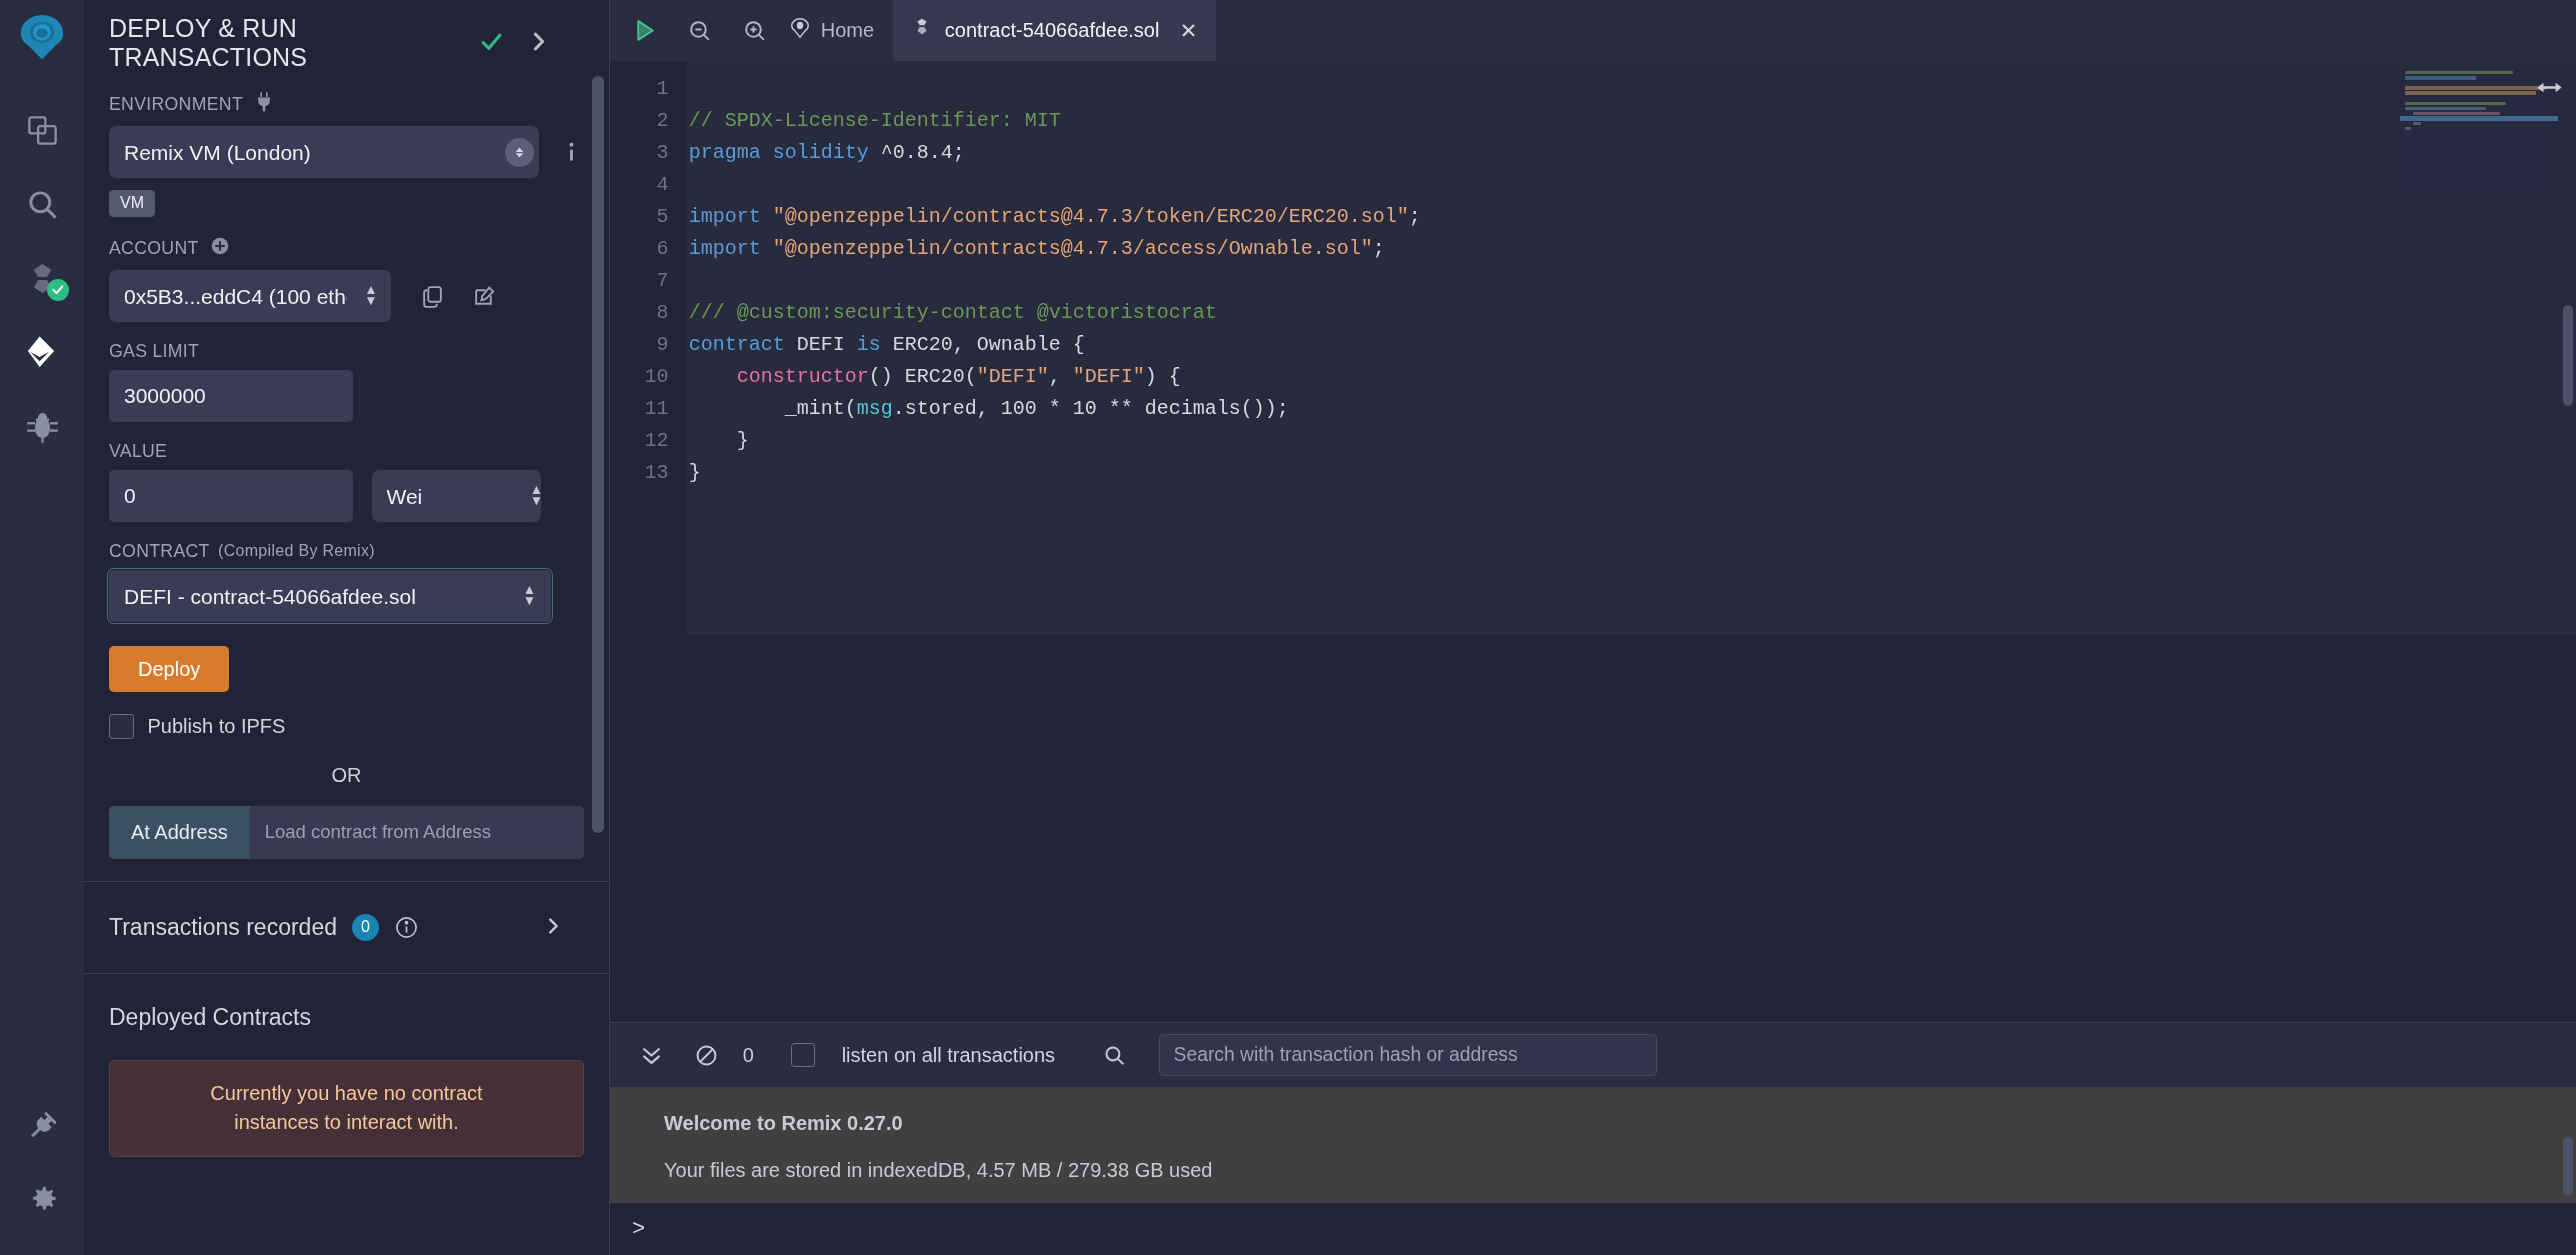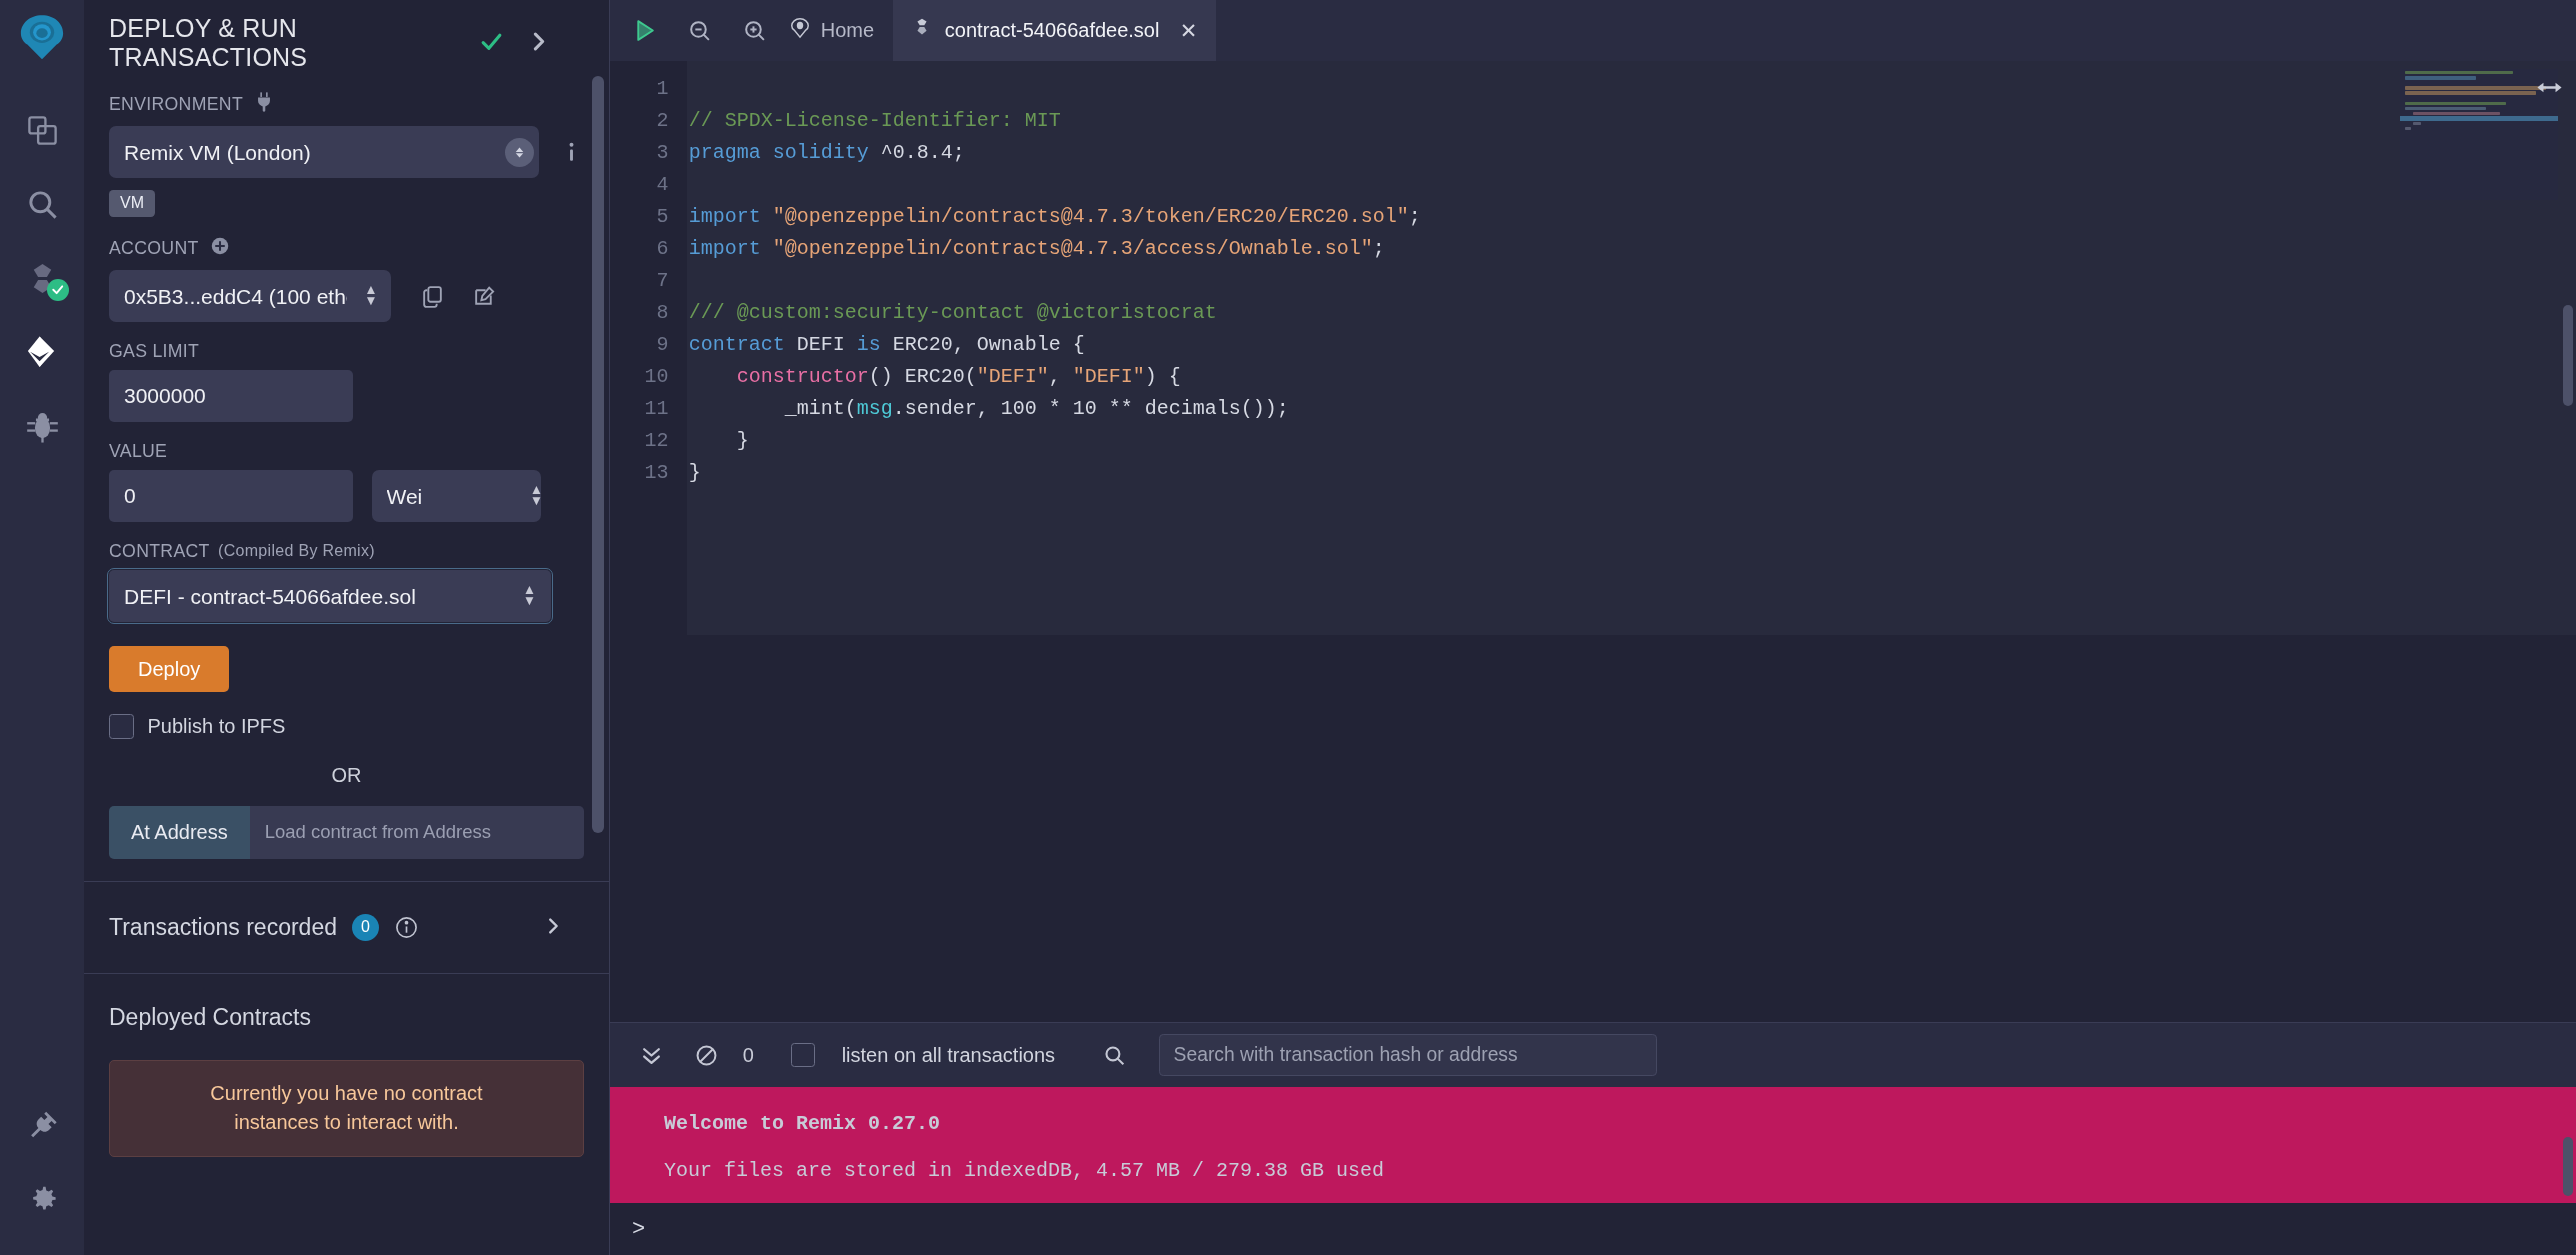--- a/index.html
+++ b/index.html
@@ -209,22 +209,22 @@
   .tsearch-ico { margin-left: 30px; display: flex; }
   .tsearch {
     background: #32344b; border: 0.8px solid #454861; border-radius: 4.2px;
     height: 42px; width: 498px; margin-left: 15px; padding: 0 13.5px;
     color: #c8cbd7; font-size: 19.3px; outline: none;
     font-family: "Liberation Sans", sans-serif;
   }
   .tsearch::placeholder { color: #9da1b2; }
   .termbody {
     height: 168px; padding: 25px 0 0 25px; overflow: hidden;
-    font-family: Liberation Mono, monospace; color: #c8cbd7; font-size: 20px;
-    background: #be185d; position: relative;
+    font-family: Liberation Sans, sans-serif; color: #c8cbd7; font-size: 20px;
+    background: #404040; position: relative;
   }
   .termbody .tl { margin-bottom: 23.6px; padding-left: 29px; }
   .termbody .tl.b { font-weight: bold; }
   .termprompt {
     position: absolute; bottom: 0; left: 0; right: 0; height: 52px;
     display: flex; align-items: center; padding-left: 22px;
     color: #d6d9e3; font-family: "Liberation Mono", monospace; font-size: 22px;
     background: #222336;
   }
   .term-vscroll {
@@ -517,21 +517,21 @@
         <div class="code">
 <span class="ln"><span class="c">// SPDX-License-Identifier: MIT</span></span>
 <span class="ln"><span class="kw">pragma</span> <span class="kw">solidity</span> <span class="num">^0.8.4</span><span class="id">;</span></span>
 <span class="ln"> </span>
 <span class="ln"><span class="kw">import</span> <span class="str">"@openzeppelin/contracts@4.7.3/token/ERC20/ERC20.sol"</span><span class="id">;</span></span>
 <span class="ln"><span class="kw">import</span> <span class="str">"@openzeppelin/contracts@4.7.3/access/Ownable.sol"</span><span class="id">;</span></span>
 <span class="ln"> </span>
 <span class="ln"><span class="c">/// @custom:security-contact @victoristocrat</span></span>
 <span class="ln"><span class="kw">contract</span> <span class="id">DEFI</span> <span class="kw">is</span> <span class="id">ERC20, Ownable {</span></span>
 <span class="ln"><span class="id">    </span><span class="fn">constructor</span><span class="id">() ERC20(</span><span class="str">"DEFI"</span><span class="id">, </span><span class="str">"DEFI"</span><span class="id">) {</span></span>
-<span class="ln"><span class="id">        _mint(</span><span class="var">msg</span><span class="id">.sender, </span><span class="num">100</span><span class="id"> * </span><span class="num">10</span><span class="id"> ** decimals());</span></span>
+<span class="ln"><span class="id">        _mint(</span><span class="var">msg</span><span class="id">.stored, </span><span class="num">100</span><span class="id"> * </span><span class="num">10</span><span class="id"> ** decimals());</span></span>
 <span class="ln"><span class="id">    }</span></span>
 <span class="ln"><span class="id">}</span></span>
         </div>
         <div class="editor-empty"></div>
       </div>
 
       <div class="minimap">
         <div class="mmline" style="width:108px;background:#4f6b4a;"></div>
         <div class="mmline" style="width:71px;background:#3f5f7e;"></div>
         <div class="mmline" style="width:0;"></div>

